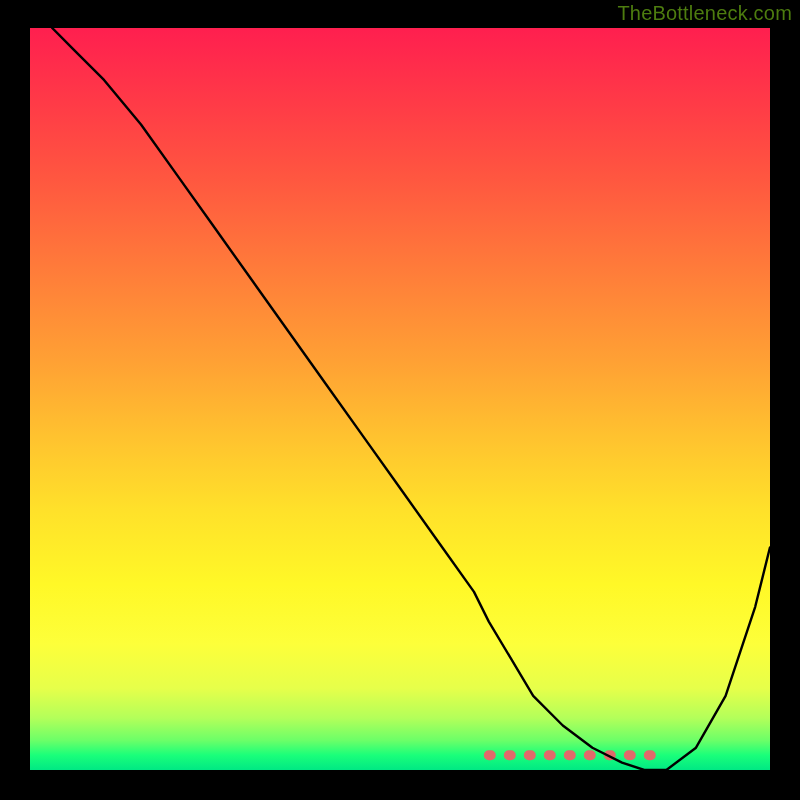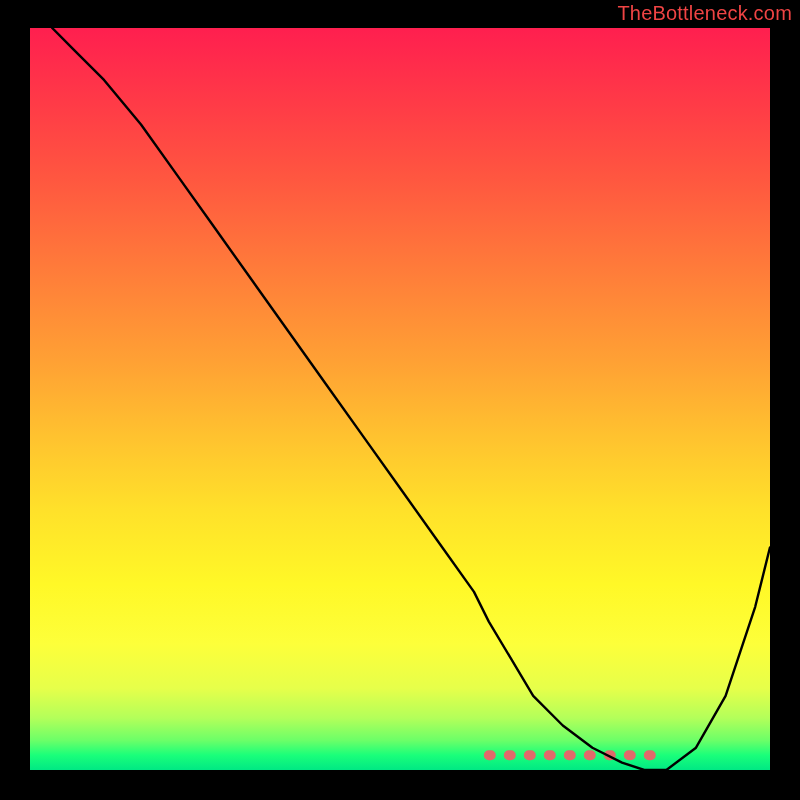--- a/index.html
+++ b/index.html
@@ -14,21 +14,21 @@
   .frame {
     position: relative;
     width: 800px;
     height: 800px;
     background: #000;
   }
   .watermark {
     position: absolute;
     top: 2px;
     right: 8px;
-    color: #ef4444;
+    color: #4d7c0f;
     font-size: 20px;
     font-weight: 400;
     letter-spacing: 0.2px;
     z-index: 5;
   }
   .plot-area {
     position: absolute;
     left: 30px;
     top: 28px;
     width: 740px;

